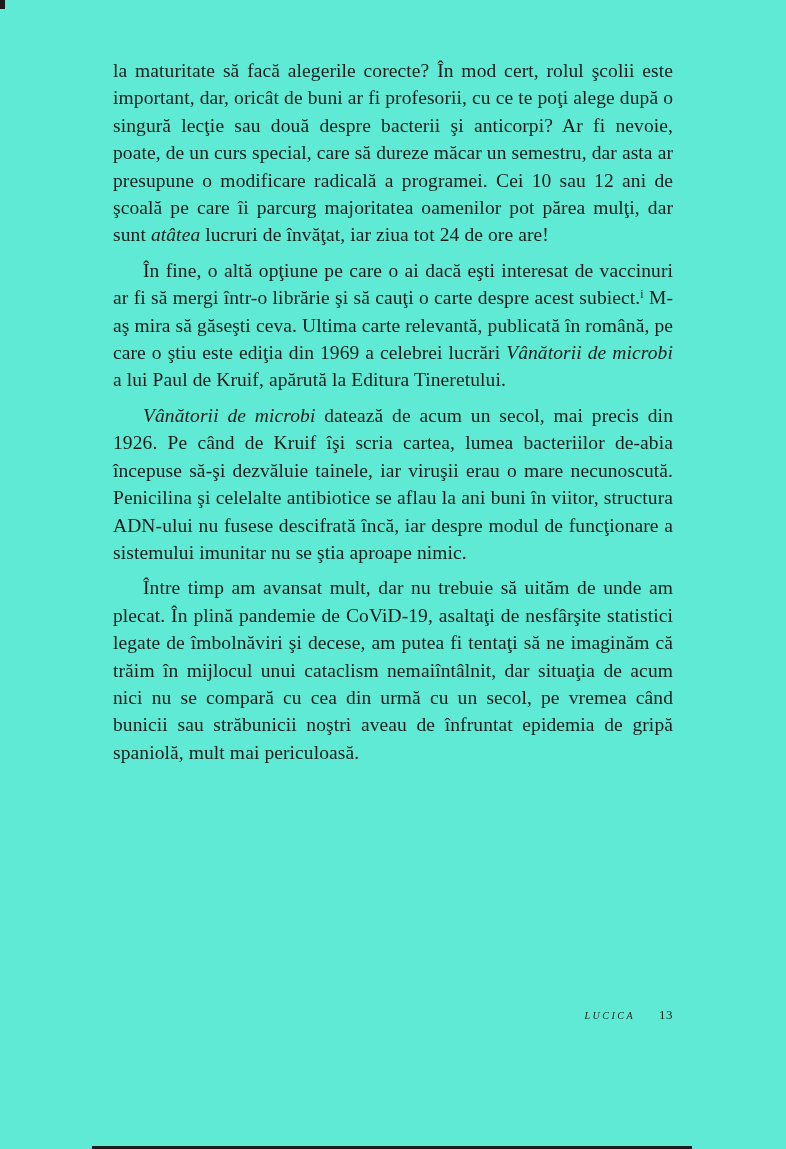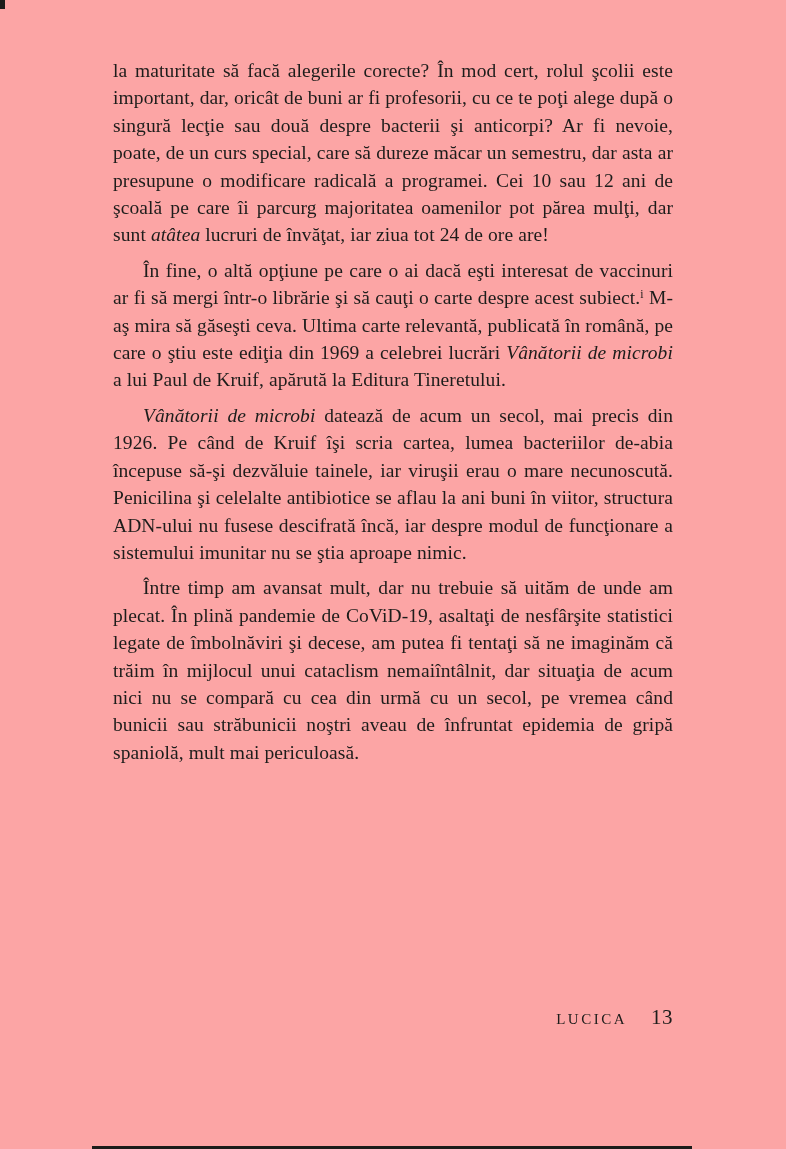--- a/index.html
+++ b/index.html
@@ -49,25 +49,26 @@
   .footnote-block .para.indent { text-indent: 24px; }
   .page-footer {
     position: absolute;
     top: 1005px;
     left: 113px;
     width: 560px;
     text-align: right;
     color: #1d1d1b;
   }
   .running-title {
-    font-size: 15px;
+    font-size: 10px;
     letter-spacing: 2.5px;
+    font-style: italic;
   }
   .page-number {
-    font-size: 21px;
+    font-size: 13px;
     margin-left: 24px;
     letter-spacing: 0.5px;
   }
   .scan-edge {
     position: absolute;
     left: 92px;
     bottom: 0;
     width: 600px;
     height: 3px;
     background: #1c1c1a;
@@ -77,21 +78,21 @@
     left: 0;
     top: 0;
     width: 5px;
     height: 9px;
     background: #1c1c1a;
   }
 </style>
 </head>
 <body>
 
-<div class="book-page" style="background: #fca5a5; color: rgb(29, 29, 27);">
+<div class="book-page" style="background: #5eead4; color: rgb(29, 29, 27);">
   <div class="scan-speck"></div>
 
   <div class="content">
     <div id="paragraphs" class="text-block">
         <p class="para"><span>la maturitate să facă alegerile corecte? În mod cert, rolul şcolii este important, dar, oricât de buni ar fi profesorii, cu ce te poţi alege după o singură lecţie sau două despre bacterii şi anticorpi? Ar fi nevoie, poate, de un curs special, care să dureze măcar un semestru, dar asta ar presupune o modificare radicală a programei. Cei 10 sau 12 ani de şcoală pe care îi parcurg majoritatea oamenilor pot părea mulţi, dar sunt </span><i>atâtea</i><span> lucruri de învăţat, iar ziua tot 24 de ore are!</span></p>
         <p class="para indent"><span>În fine, o altă opţiune pe care o ai dacă eşti interesat de vaccinuri ar fi să mergi într-o librărie şi să cauţi o carte despre acest subiect.</span><sup class="fnmark">i</sup><span> M-aş mira să găseşti ceva. Ultima carte relevantă, publicată în română, pe care o ştiu este ediţia din 1969 a celebrei lucrări </span><i>Vânătorii de microbi</i><span> a lui Paul de Kruif, apărută la Editura Tineretului.</span></p>
         <p class="para indent"><i>Vânătorii de microbi</i><span> datează de acum un secol, mai precis din 1926. Pe când de Kruif îşi scria cartea, lumea bacteriilor de-abia începuse să-şi dezvăluie tainele, iar viruşii erau o mare necunoscută. Penicilina şi celelalte antibiotice se aflau la ani buni în viitor, structura ADN-ului nu fusese descifrată încă, iar despre modul de funcţionare a sistemului imunitar nu se ştia aproape nimic.</span></p>
         <p class="para indent"><span>Între timp am avansat mult, dar nu trebuie să uităm de unde am plecat. În plină pandemie de CoViD-19, asaltaţi de nesfârşite statistici legate de îmbolnăviri şi decese, am putea fi tentaţi să ne imaginăm că trăim în mijlocul unui cataclism nemaiîntâlnit, dar situaţia de acum nici nu se compară cu cea din urmă cu un secol, pe vremea când bunicii sau străbunicii noştri aveau de înfruntat epidemia de gripă spaniolă, mult mai periculoasă.</span></p>
       </div>
   </div>

